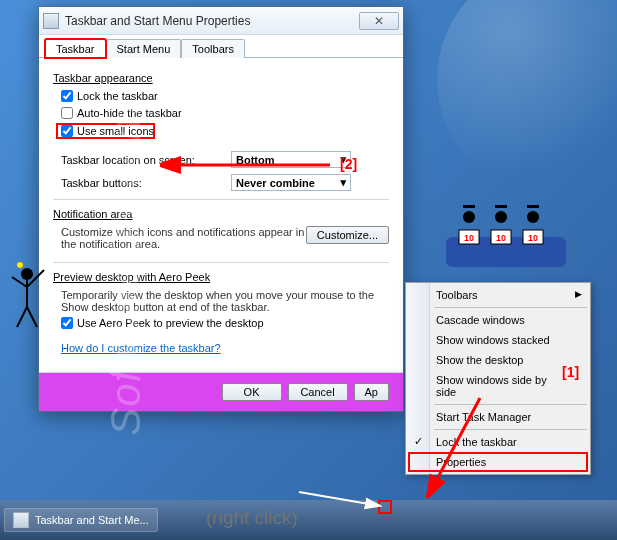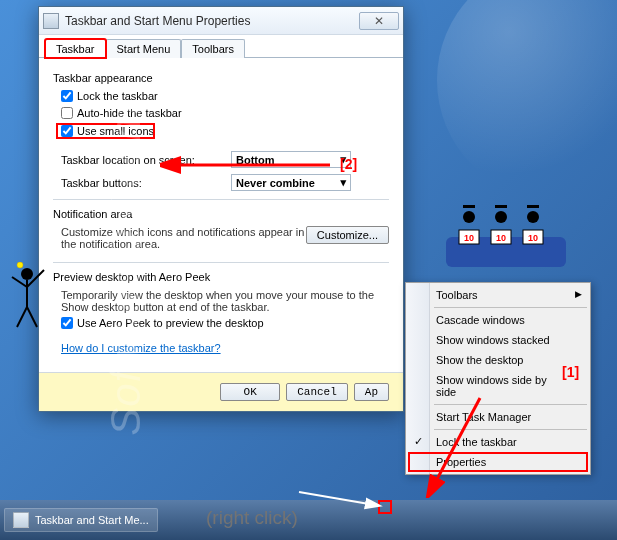--- a/index.html
+++ b/index.html
@@ -101,20 +101,21 @@
       border-top: 1px solid #a8b8c8;
       padding: 10px 14px;
       margin-top: -1px;
     }
     
     
     .group-label {
       font-size: 11px;
       margin-bottom: 6px;
       margin-top: 4px;
+      text-decoration: underline;
     }
     .checkbox-row {
       display: flex;
       align-items: center;
       margin-bottom: 5px;
       padding-left: 8px;
     }
     .checkbox-row.highlighted {
       outline: 2px solid red;
       outline-offset: -1px;
@@ -174,22 +175,21 @@
       display: inline-block;
       margin-top: 8px;
       margin-bottom: 8px;
     }
     .button-row {
       border-top: 1px solid #d0d8e0;
       padding: 10px 14px;
       display: flex;
       justify-content: flex-end;
       gap: 6px;
-      background: #fef9c3;
-      font-family: Liberation Mono, monospace;
+      background: #d946ef;
     }
     
     
     .context-menu {
       position: absolute;
       right: 26px;
       top: 282px;
       width: 186px;
       background: #f0f0f0;
       border: 1px solid #a0a0a0;

